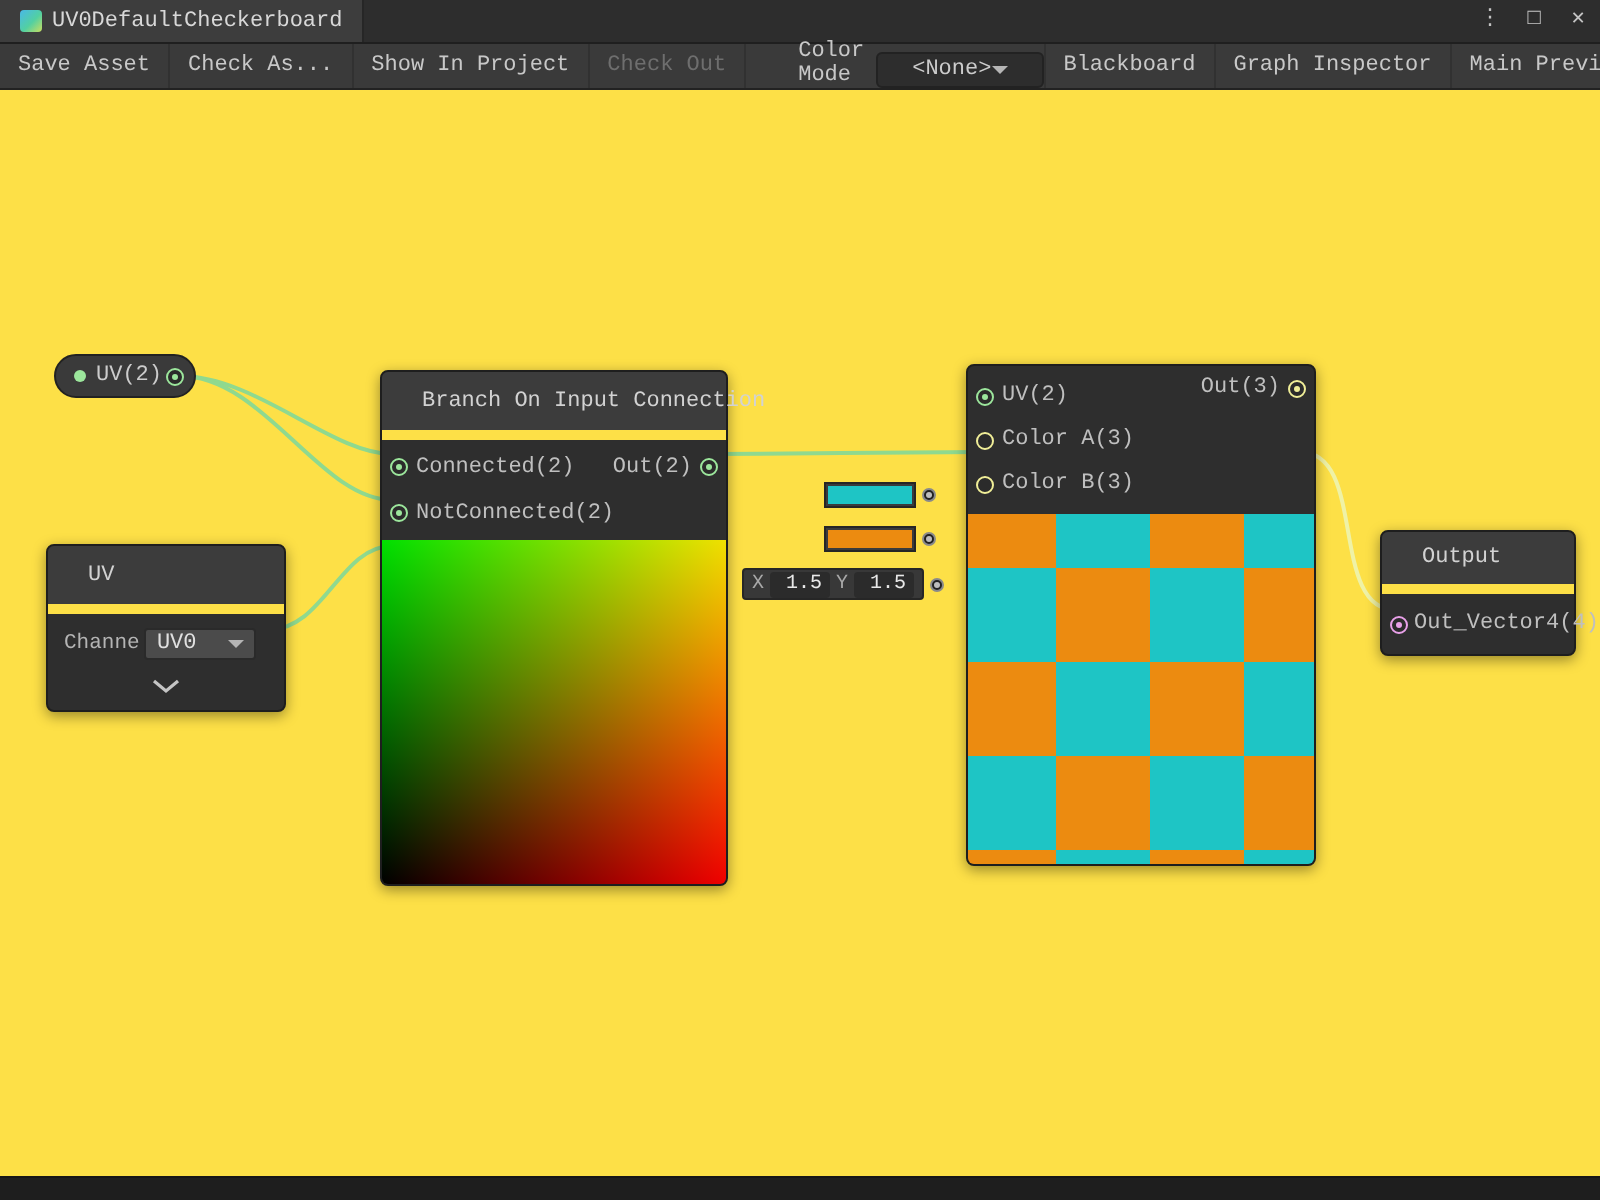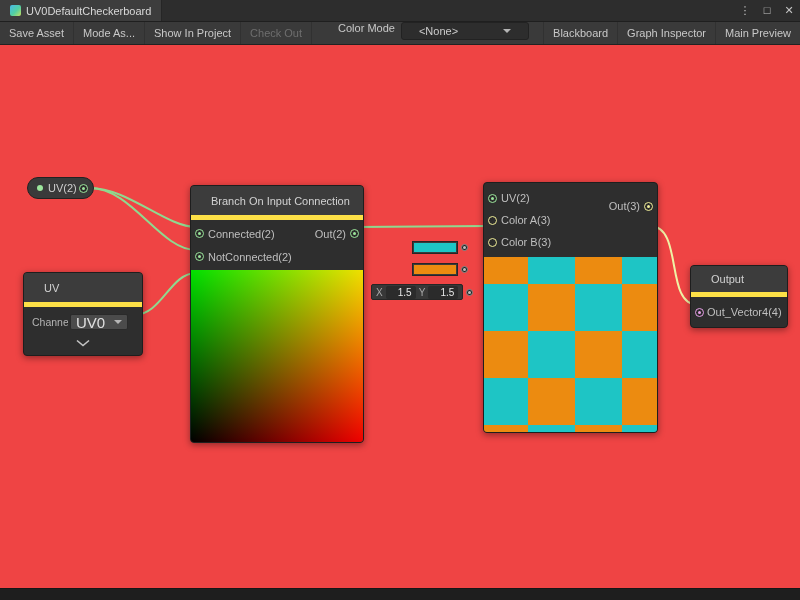--- a/index.html
+++ b/index.html
@@ -1,34 +1,34 @@
 <!DOCTYPE html>
 <html><head>
 <meta charset="utf-8">
 <style>
   html,body { margin:0; padding:0; background:#1b1b1b; }
   .window {
     position:relative; width:800px; height:600px; overflow:hidden;
-    background:#ef4444; font-family:Liberation Sans, sans-serif;
+    background:#fde047; font-family:Liberation Mono, monospace;
     -webkit-font-smoothing:antialiased;
   }
 
   
   .tabbar { position:absolute; top:0; left:0; right:0; height:21px;
     background:#2d2d2d; border-bottom:1px solid #1f1f1f; display:flex; align-items:stretch; }
   .tab { background:#3d3d3d; display:flex; align-items:center; gap:5px;
     padding:0 10px; font-size:11px; color:#d8d8d8; border-right:1px solid #262626; }
   .tab-icon { width:11px; height:11px; border-radius:2px;
     background:linear-gradient(135deg,#49b8e8 0%,#52d0a2 55%,#c8de5f 100%); }
   .win-controls { margin-left:auto; display:flex; align-items:center; }
   .win-btn { width:22px; text-align:center; color:#c4c4c4; font-size:11px; line-height:21px; }
 
   
   .toolbar { position:absolute; top:22px; left:0; right:0; height:22px;
-    background:#3a3a3a; border-bottom:1px solid #222; display:flex; align-items:flex-start;
+    background:#3a3a3a; border-bottom:1px solid #222; display:flex; align-items:flex-end;
     font-size:11px; color:#c8c8c8; }
   .tb-btn { height:22px; line-height:22px; padding:0 9px; border-right:1px solid #313131; white-space:nowrap; }
   .tb-btn.disabled { color:#6e6e6e; }
   .cm-label { margin-left:20px; padding:0 6px; color:#c8c8c8; }
   .tb-dropdown { width:92px; height:16px; background:#2d2d2d; border:1px solid #222;
     border-radius:3px; display:flex; align-items:center; justify-content:space-between;
     padding:0 17px; color:#cccccc; }
   .caret { width:0; height:0; border-left:4px solid transparent; border-right:4px solid transparent;
     border-top:4px solid #b5b5b5; }
   .tb-right { margin-left:auto; display:flex; }
@@ -60,21 +60,21 @@
     background-image:conic-gradient(var(--ca) 0 25%, var(--cb) 0 50%, var(--ca) 0 75%, var(--cb) 0 100%);
     background-size:94px 94px; background-position:-3px -20px; }
 
   .pill { position:absolute; left:27px; top:177px; height:22px; border-radius:11px;
     background:#3a3a3a; border:1px solid #222; display:flex; align-items:center;
     padding:0 16px 0 9px; font-size:11px; color:#cccccc; box-sizing:border-box; }
   .pill-dot { width:6px; height:6px; border-radius:50%; background:currentColor; margin-right:5px; }
 
   .mini-dropdown { width:62px; height:16px; background:#4b4b4b; border:1px solid #2a2a2a;
     border-radius:2px; display:flex; align-items:center; justify-content:space-between;
-    padding:0 5px; font-size:15px; color:#e0e0e0; box-sizing:border-box; }
+    padding:0 5px; font-size:11px; color:#e0e0e0; box-sizing:border-box; }
   .channel-label { max-width:46px; overflow:hidden; color:#b4b4b4; font-size:10.5px; }
   .chevron-row { display:flex; justify-content:center; padding:4px 0 6px; }
 
   
   .widget { position:absolute; display:flex; align-items:center; gap:3px; }
   .swatch-wrap { width:46px; height:13px; background:#3b3b3b; border:1px solid #262626;
     padding:1px; box-sizing:border-box; }
   .swatch { width:100%; height:100%; }
   .freq-wrap { display:flex; align-items:center; gap:3px; background:#383838;
     border:1px solid #262626; border-radius:2px; padding:1px 4px; height:16px; box-sizing:border-box; }
@@ -104,21 +104,21 @@
     </div>
     <div class="win-controls">
       <span class="win-btn">⋮</span>
       <span class="win-btn">□</span>
       <span class="win-btn">✕</span>
     </div>
   </div>
 
   <div class="toolbar">
     <div class="tb-btn">Save Asset</div>
-    <div class="tb-btn">Mode As...</div>
+    <div class="tb-btn">Check As...</div>
     <div class="tb-btn">Show In Project</div>
     <div class="tb-btn disabled">Check Out</div>
     <div class="cm-label">Color Mode</div>
     <div class="tb-dropdown">
       <span>&lt;None&gt;</span>
       <span class="caret"></span>
     </div>
     <div class="tb-right">
       <div class="tb-btn">Blackboard</div>
       <div class="tb-btn">Graph Inspector</div>
@@ -184,21 +184,21 @@
         <span>UV(2)</span>
       </div>
       <div class="rowline cbrow">
         <span class="port left" style="color: rgb(240, 238, 152);"></span>
         <span>Color A(3)</span>
       </div>
       <div class="rowline cbrow">
         <span class="port left" style="color: rgb(240, 238, 152);"></span>
         <span>Color B(3)</span>
       </div>
-      <div class="out-abs" style="top:12px; height:22px;text-align:right;">
+      <div class="out-abs" style="top:0; height:22px;text-align:right;">
         <span>Out(3)</span>
         <span class="port right filled" style="color: rgb(240, 238, 152);"></span>
       </div>
     </div>
     <div class="cb-preview" style="--ca: #1ec5c5; --cb: #ec8b10;"></div>
   </div>
 
   <div class="widget" style="left:412px; top:241px;">
     <div class="swatch-wrap">
       <div class="swatch" style="background: rgb(30, 197, 197);"></div>

